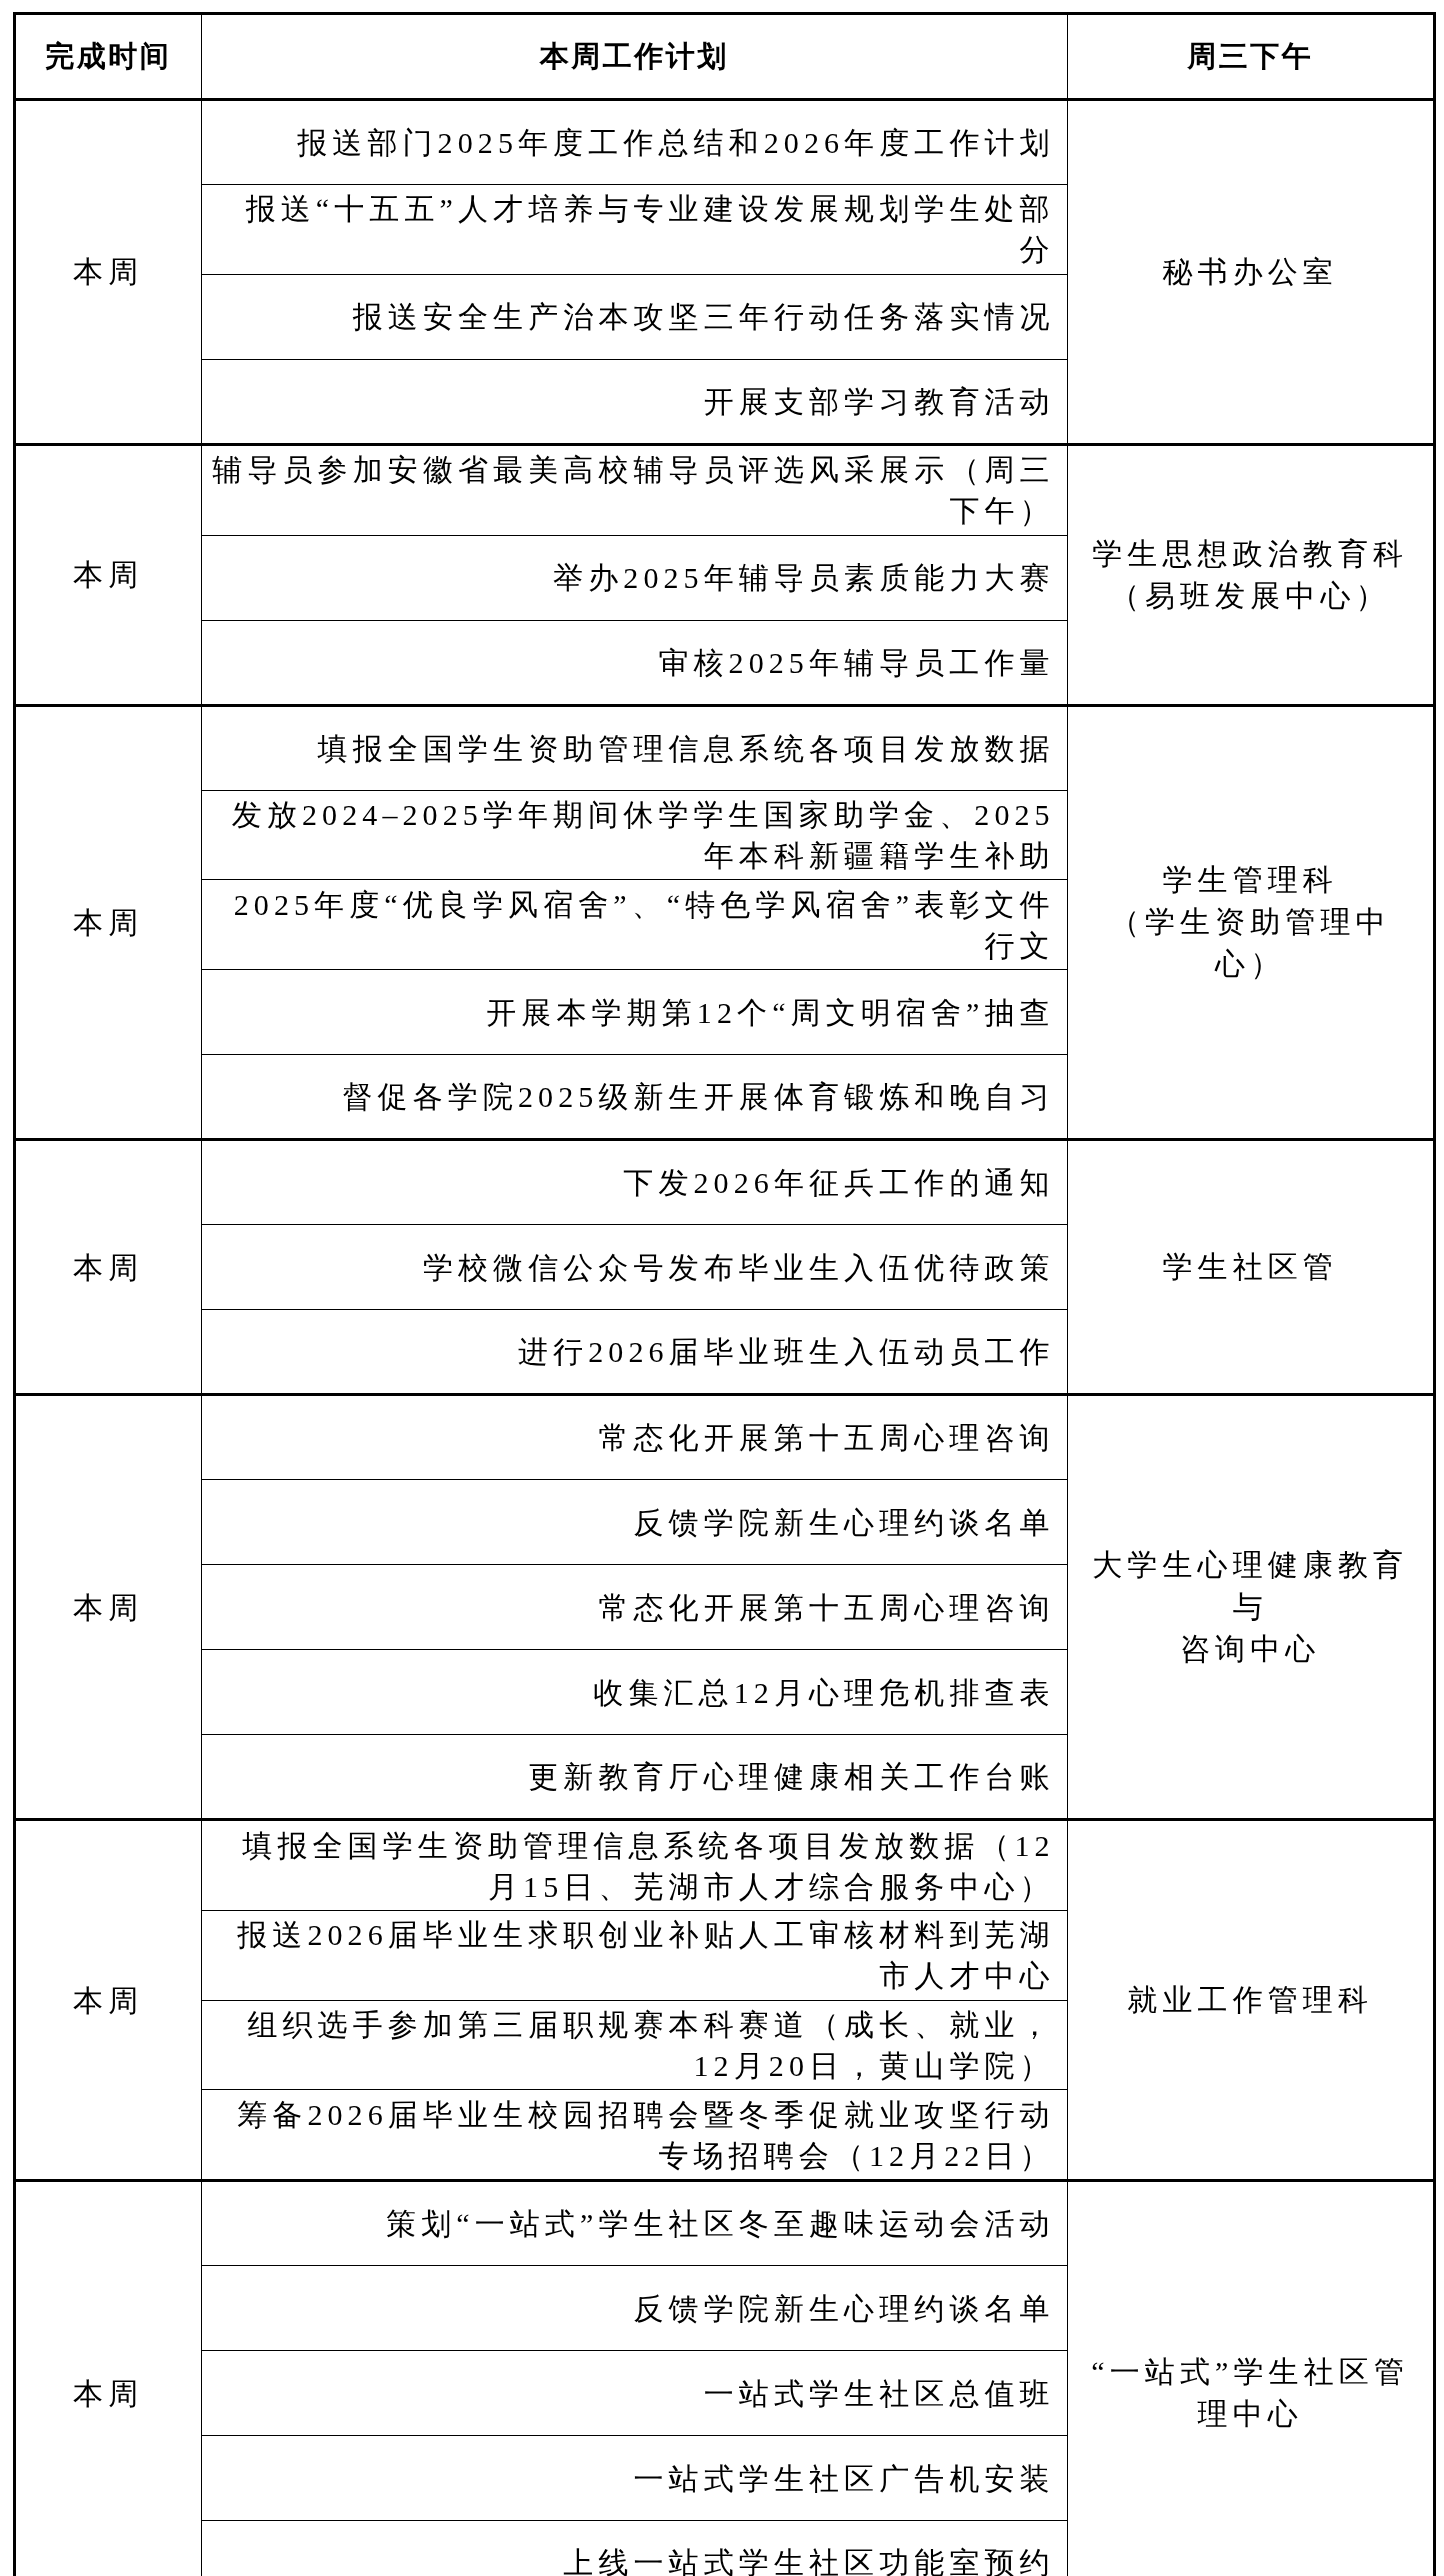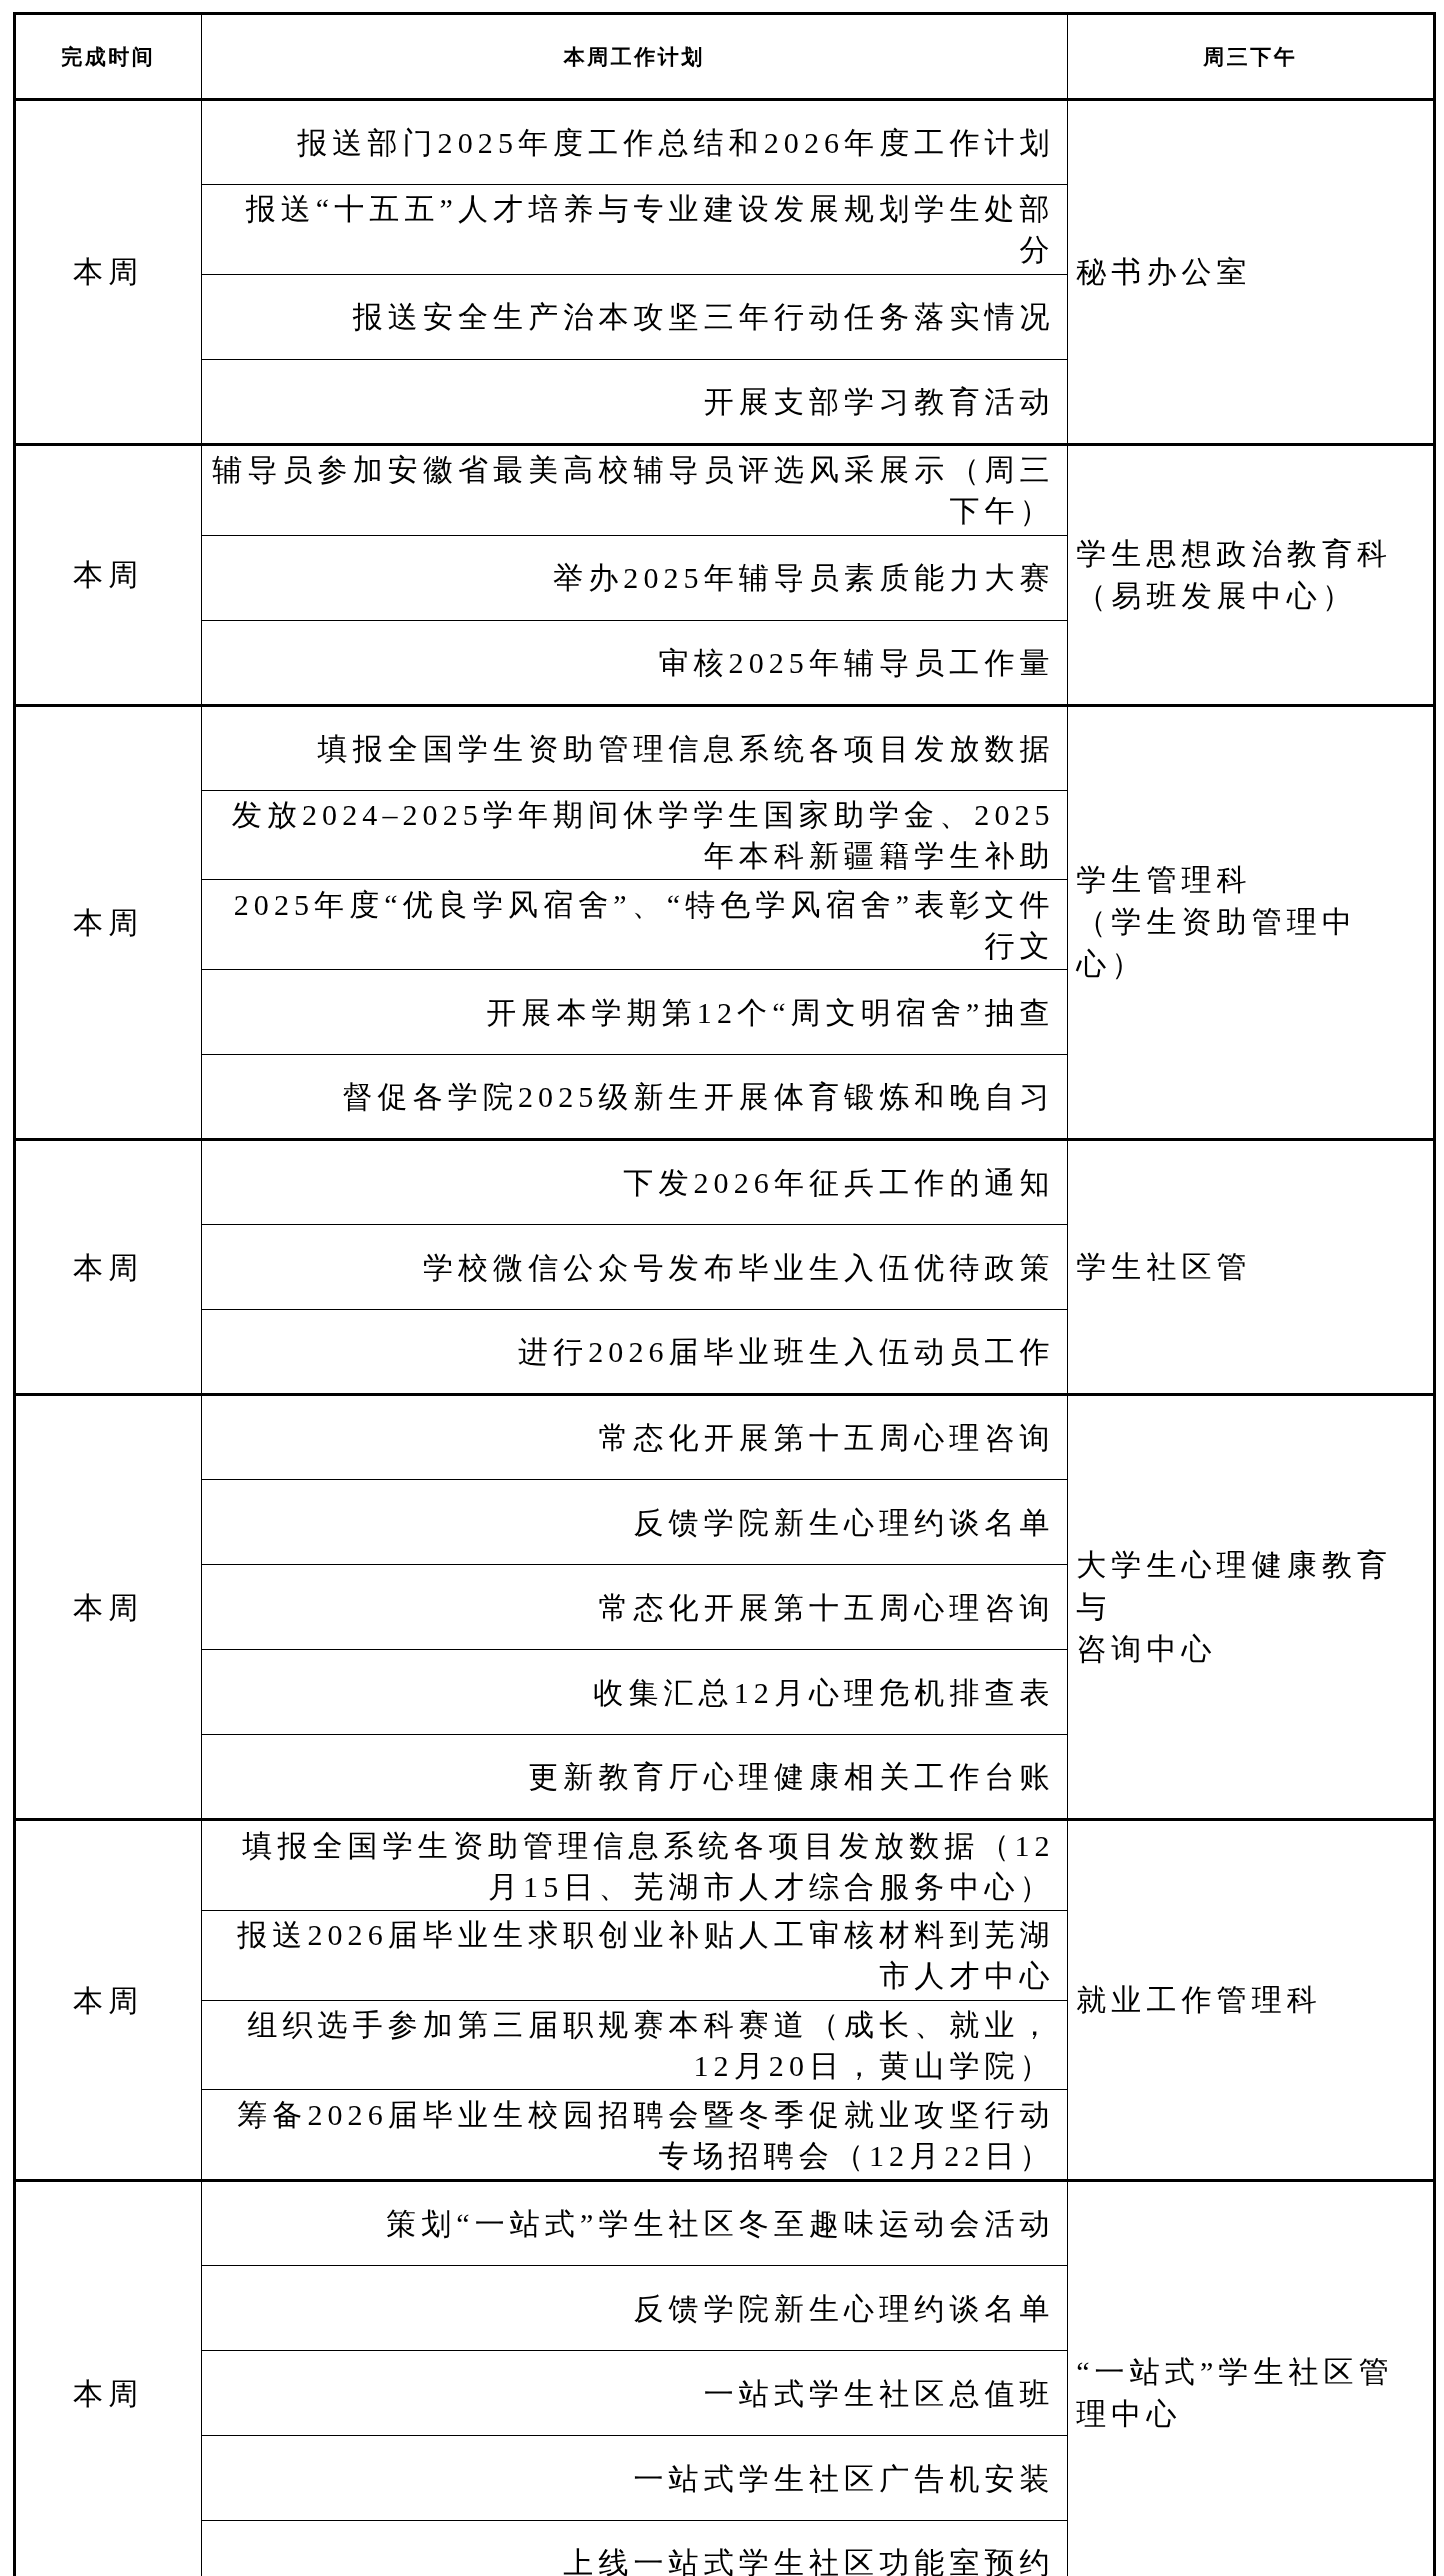--- a/index.html
+++ b/index.html
@@ -26,39 +26,40 @@
   }
   th, td {
     border: 1.7px solid #000;
     vertical-align: middle;
     overflow: hidden;
   }
   thead th {
     height: 86px;
     font-family: "Liberation Sans", "DejaVu Sans", sans-serif;
     font-weight: 700;
-    font-size: 21px;
+    font-size: 29px;
     letter-spacing: 2.5px;
     text-align: center;
     border-bottom: 3.4px solid #000;
   }
   tbody td {
     height: 85px;
     font-size: 30px;
     letter-spacing: 5.1px;
     line-height: 41px;
   }
   td.time-cell {
     text-align: center;
   }
   td.task-cell {
     text-align: right;
     padding: 3.4px 12px 3.4px 10.2px;
   }
   td.dept-cell {
+    text-align: center;
     line-height: 42px;
     white-space: pre-line;
     padding: 3.4px 8.5px;
   }
   tr.section-start td {
     border-top: 3.4px solid #000;
   }
 </style>
 </head>
 <body>

